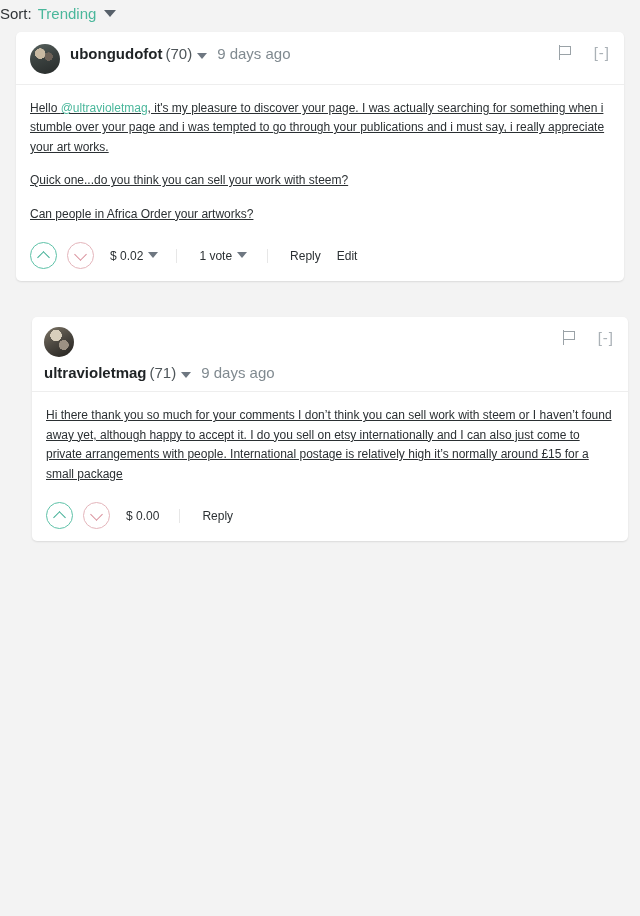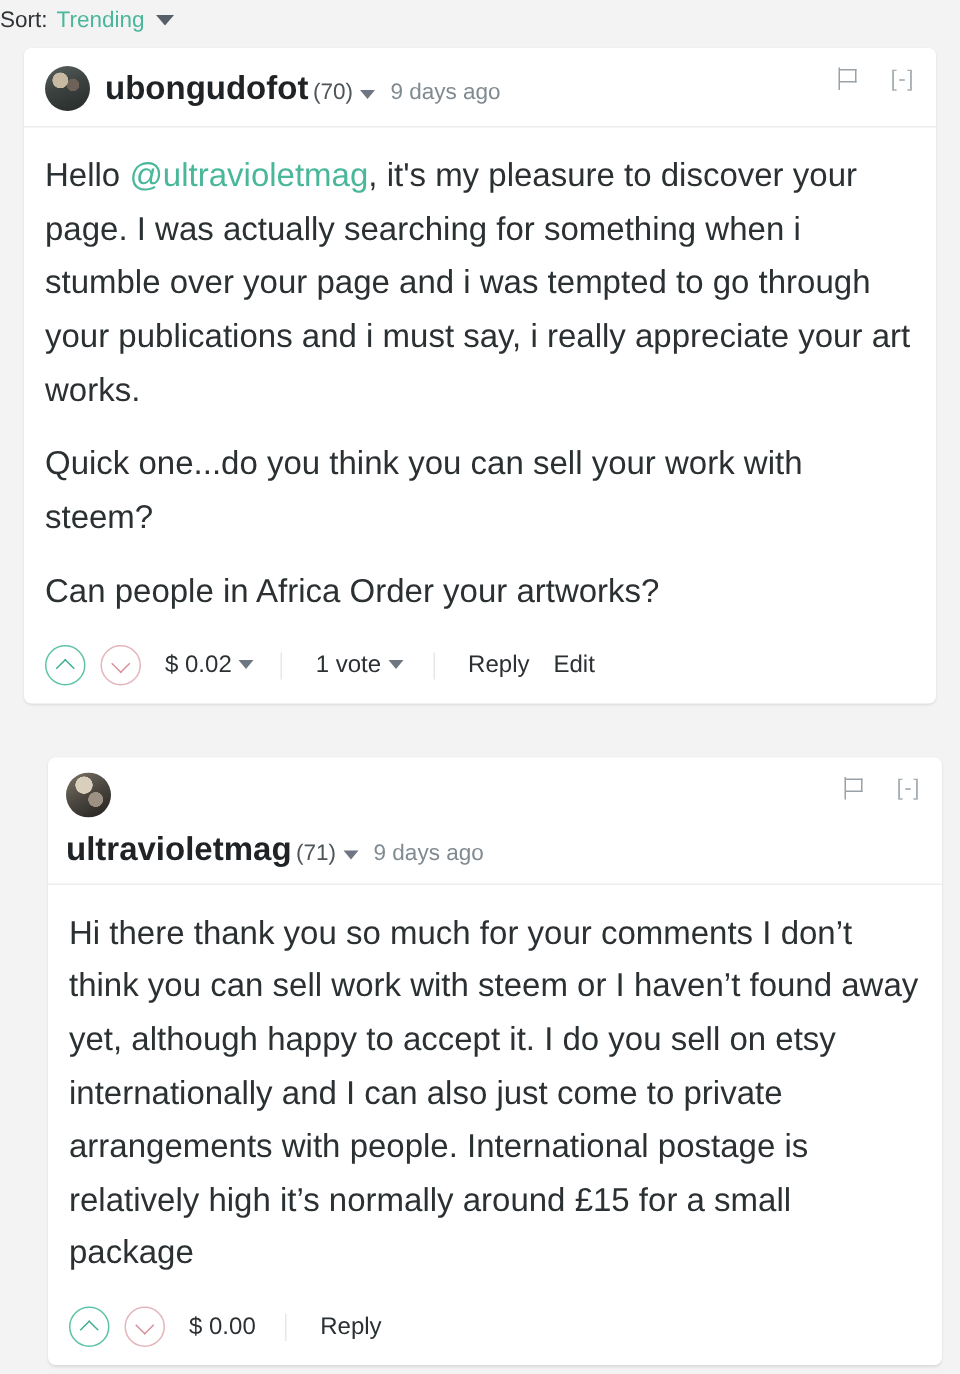--- a/index.html
+++ b/index.html
@@ -95,21 +95,21 @@
     align-items: baseline;
     flex-wrap: wrap;
     gap: 0;
     margin-left: 10px;
     line-height: 1.35;
   }
   .c-header.stacked .uname-row { margin-left: 0; }
 
   .username {
     font-weight: bold;
-    font-size: 22px;
+    font-size: 15px;
     color: #1f2325;
   }
   .rep {
     font-size: 15px;
     color: #4e5559;
     margin-left: 3px;
   }
   .timestamp {
     font-size: 15px;
     color: #808a90;
@@ -177,34 +177,35 @@
   }
   .collapse-toggle {
     font-size: 15px;
     color: #aab1b6;
     letter-spacing: 1px;
   }
 
   
   .c-body {
     padding: 14px 14px 10px 14px;
-    font-size: 22px;
+    font-size: 12px;
     line-height: 1.62;
     color: #2b3033;
+    text-decoration: underline;
   }
   .c-body p { margin-bottom: 14px; }
   .c-body p:last-child { margin-bottom: 0; }
   .mention { color: #4ab79b; }
 
   
   .c-footer {
     display: flex;
     align-items: center;
     padding: 8px 14px 12px 14px;
-    font-size: 16px;
+    font-size: 12px;
   }
   .vote-btn {
     width: 27px;
     height: 27px;
     border-radius: 50%;
     border: 1.4px solid #5ec2a8;
     display: flex;
     align-items: center;
     justify-content: center;
     flex: 0 0 27px;

